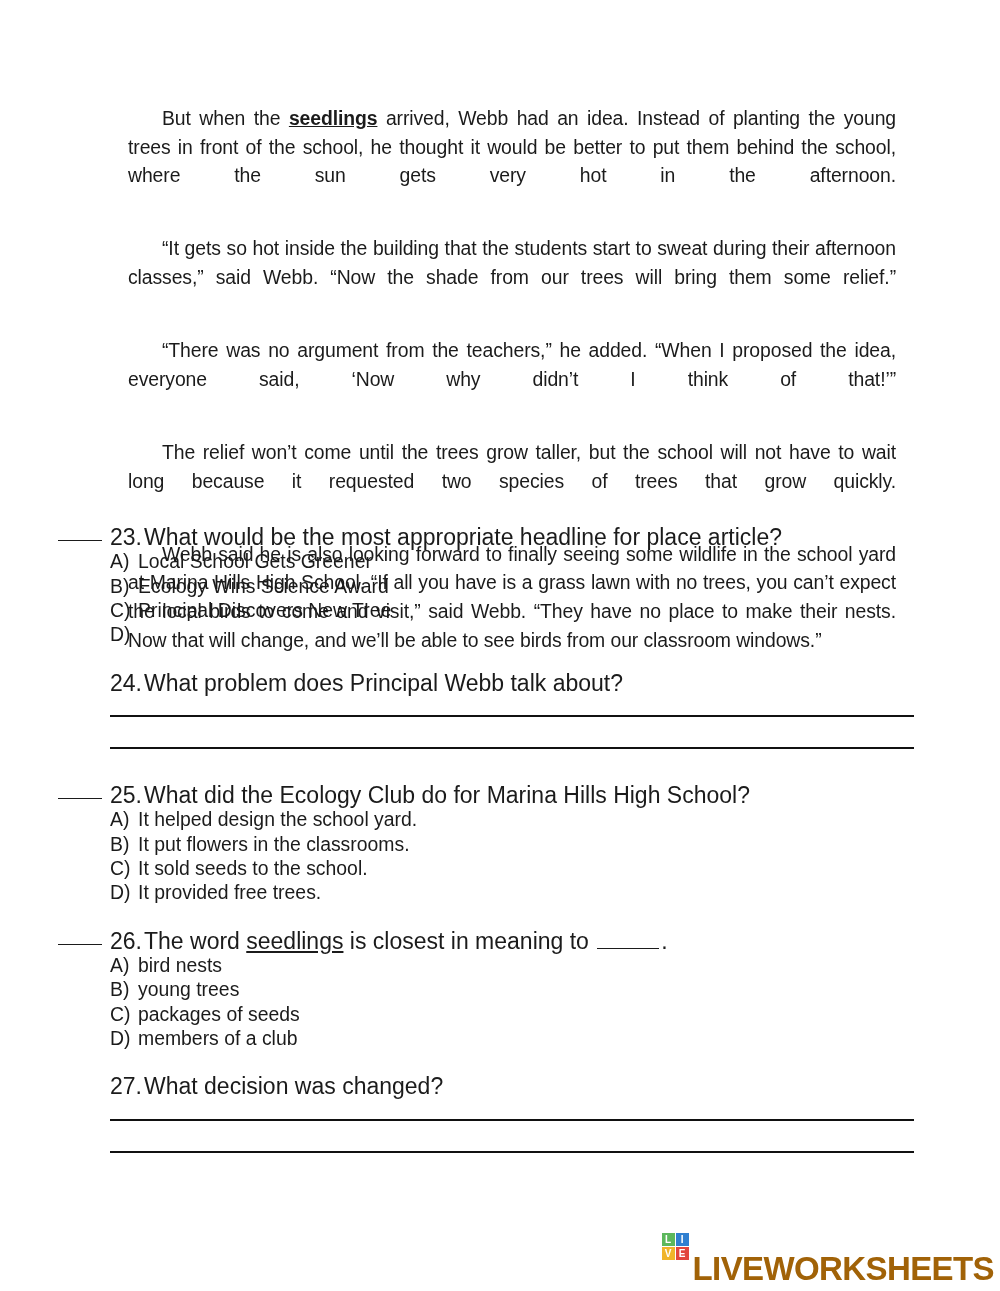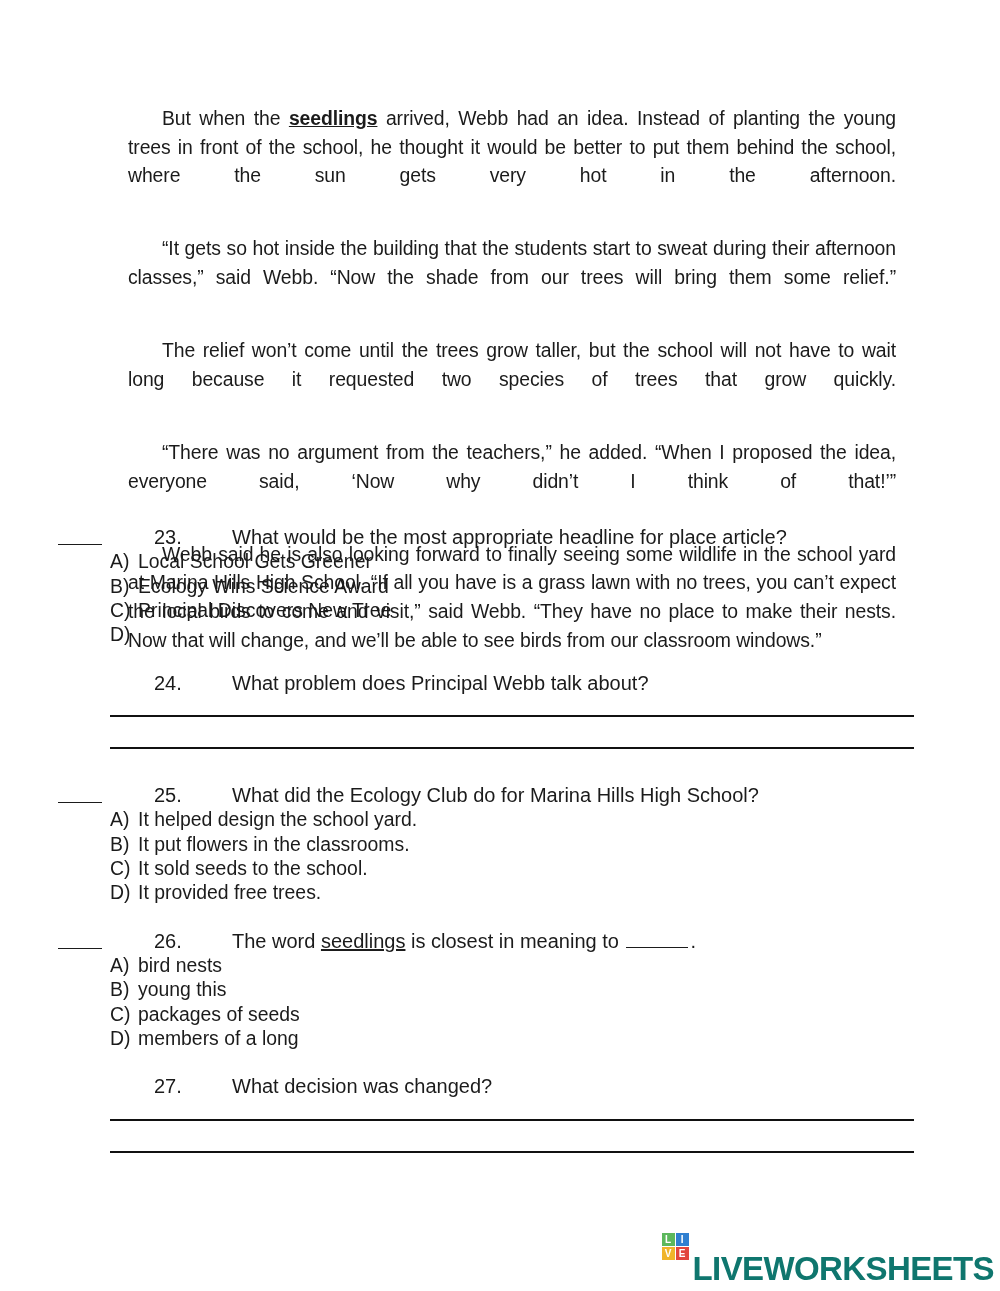--- a/index.html
+++ b/index.html
@@ -58,25 +58,24 @@
     width: 880px;
   }
 
   .qblock {
     position: relative;
     margin-bottom: 0;
   }
 
   .qline {
     display: flex;
-    align-items: center;
-    font-size: 20px;
+    align-items: flex-start;
+    font-size: 23px;
     line-height: 24.4px;
     color: #1b1b1b;
-    gap: 44px;
   }
 
   .ansblank {
     display: inline-block;
     width: 44px;
     min-width: 44px;
     border-bottom: 1.6px solid #1b1b1b;
     height: 15px;
     margin-right: 8px;
     flex: 0 0 auto;
@@ -162,21 +161,21 @@
     line-height: 1;
   }
   .t-l { background: #5cb85c; }
   .t-i { background: #2f7fd0; }
   .t-v { background: #f0b429; }
   .t-e { background: #e2453c; }
 
   .logo-word {
     font-size: 33px;
     font-weight: bold;
-    color: #0f766e;
+    color: #a16207;
     letter-spacing: -0.6px;
     font-family: "Liberation Sans", sans-serif;
     line-height: 1;
     margin-top: 44px;
   }
 
   .spacer-24 { height: 24px; }
   .spacer-20 { height: 20px; }
   .spacer-30 { height: 30px; }
   .spacer-34 { height: 34px; }
@@ -185,23 +184,23 @@
 <body>
 
 <div class="page">
 
   <div class="passage">
 
     <p><span>But when the </span><span class="kw-bold-underline">seedlings</span><span> arrived, Webb had an idea. Instead of planting the young trees in front of the school, he thought it would be better to put them behind the school, where the sun gets very hot in the afternoon.</span></p>
 
     <p>“It gets so hot inside the building that the students start to sweat during their afternoon classes,” said Webb. “Now the shade from our trees will bring them some relief.”</p>
 
+    <p>“There was no argument from the teachers,” he added. “When I proposed the idea, everyone said, ‘Now why didn’t I think of that!’”</p>
+
     <p>The relief won’t come until the trees grow taller, but the school will not have to wait long because it requested two species of trees that grow quickly.</p>
-
-    <p>“There was no argument from the teachers,” he added. “When I proposed the idea, everyone said, ‘Now why didn’t I think of that!’”</p>
 
 
     <p class="nofill">Webb said he is also looking forward to finally seeing some wildlife in the school yard at Marina Hills High School. “If all you have is a grass lawn with no trees, you can’t expect the local birds to come and visit,” said Webb. “They have no place to make their nests. Now that will change, and we’ll be able to see birds from our classroom windows.”</p>
   </div>
 
   <div class="questions">
 
     <div class="qblock">
       <div class="qline">
         <span class="ansblank"></span>
@@ -279,29 +278,29 @@
         <span class="qnum">26.</span>
         <span class="qtext"><span>The word </span><span class="u-word">seedlings</span><span> is closest in meaning to </span><span class="inline-blank"></span><span>.</span></span>
       </div>
       <ul class="choices">
         <li>
             <span class="clabel">A)</span>
             <span>bird nests</span>
           </li>
         <li>
             <span class="clabel">B)</span>
-            <span>young this</span>
+            <span>young trees</span>
           </li>
         <li>
             <span class="clabel">C)</span>
             <span>packages of seeds</span>
           </li>
         <li>
             <span class="clabel">D)</span>
-            <span>members of a long</span>
+            <span>members of a club</span>
           </li>
       </ul>
     </div>
 
     <div class="spacer-24"></div>
 
     <div class="qblock">
       <div class="qline">
         <span class="ansblank invisible"></span>
         <span class="qnum">27.</span>

